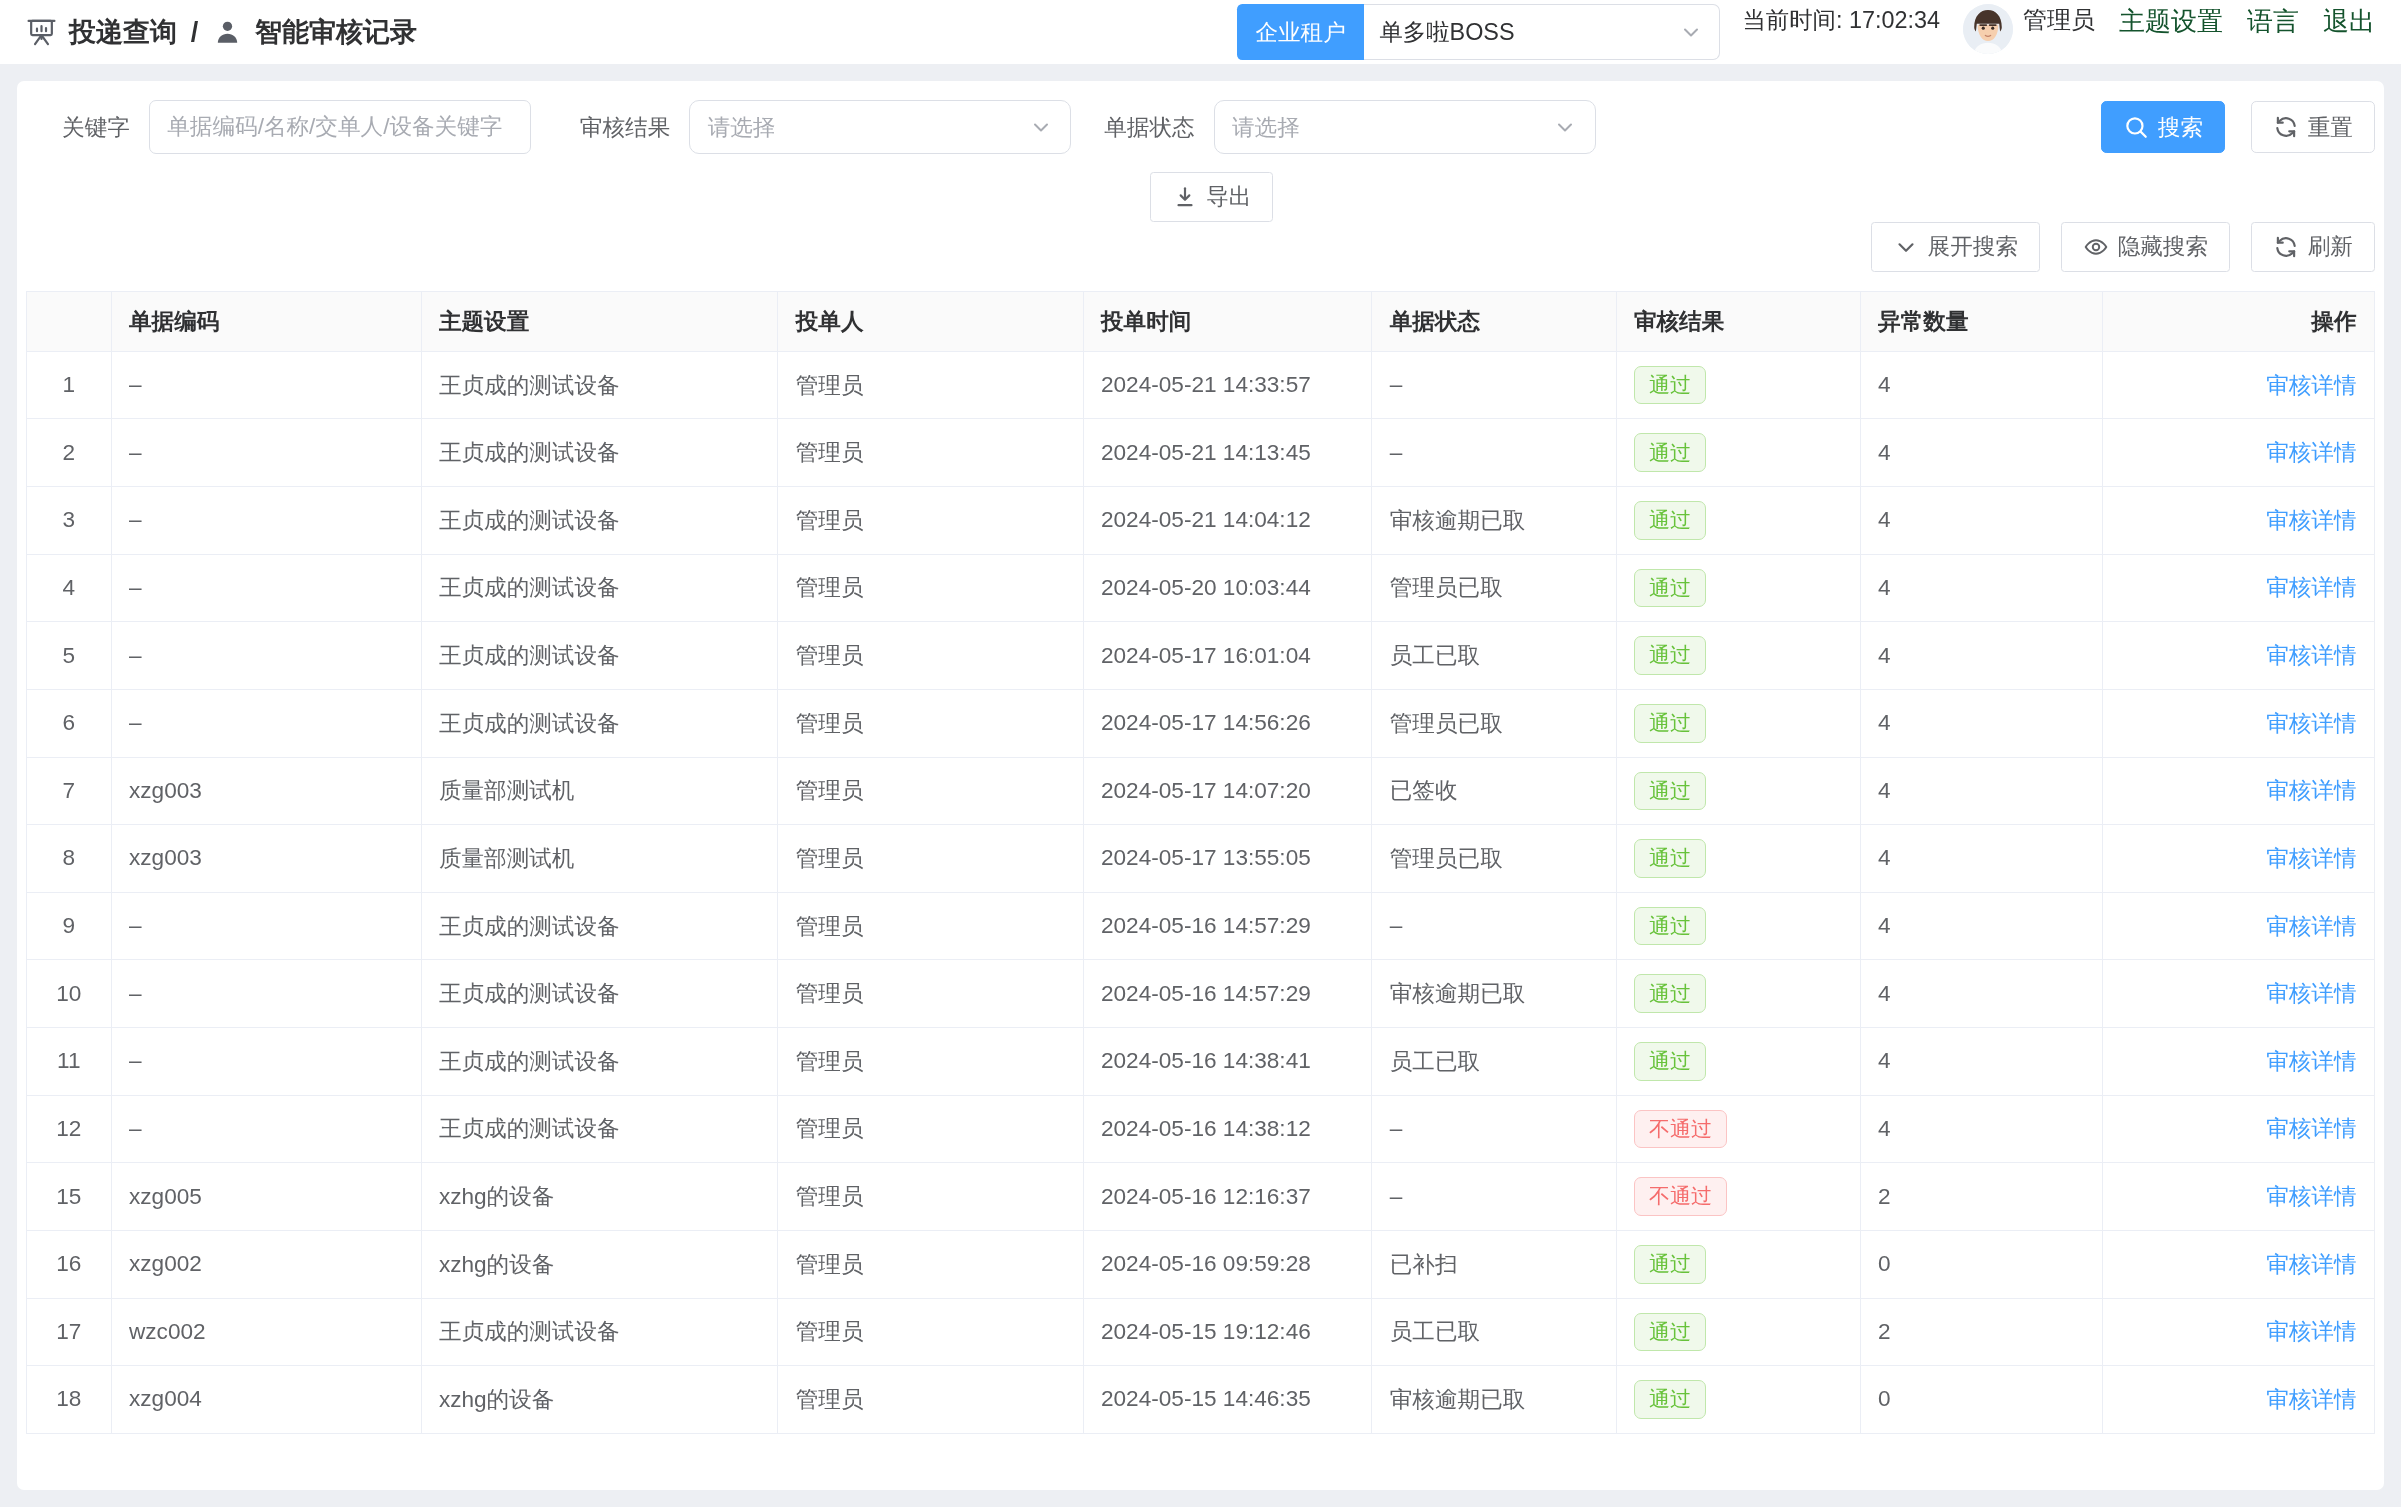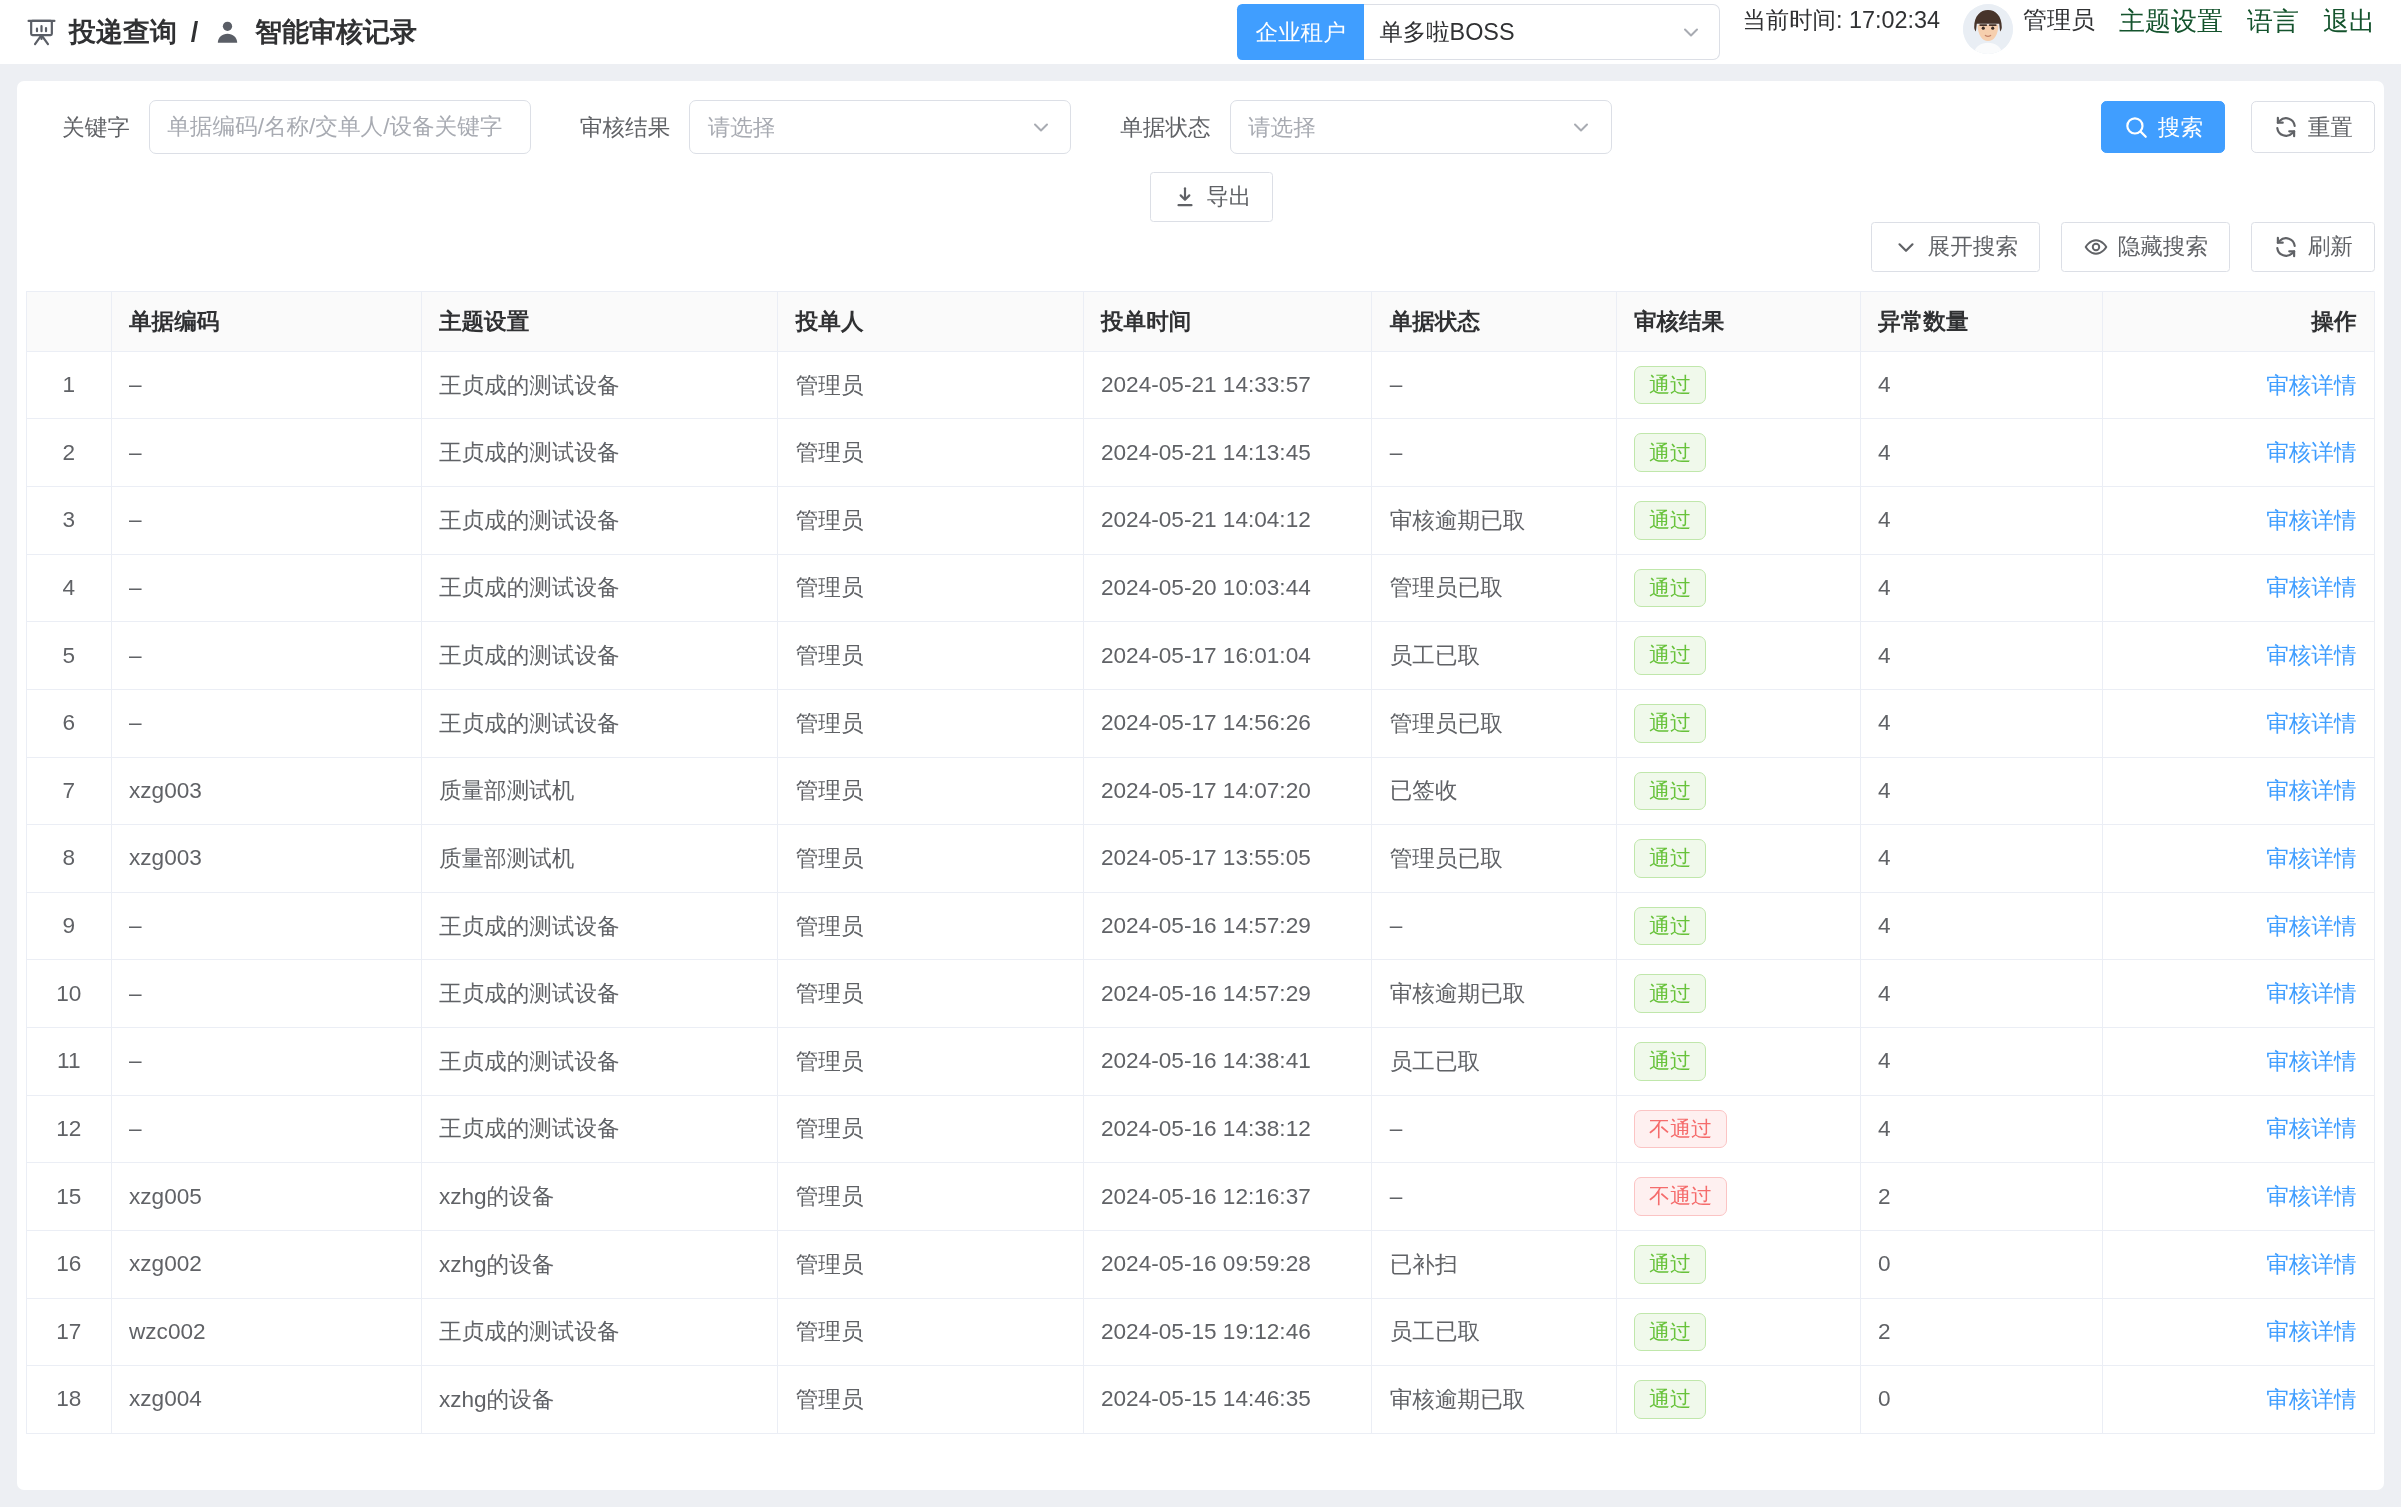--- a/index.html
+++ b/index.html
@@ -39,21 +39,21 @@
   .page { flex: 1; padding: 17.4px; overflow: hidden; }
   .card { background: #fff; border-radius: 7px; height: 100%; padding: 19px 8.7px 0; }
   .filters { display: flex; align-items: center; padding: 0 0 0 36px; }
   .f-label { font-size: 22.6px; color: #606266; margin-right: 19px; white-space: nowrap; }
   .f-input, .f-select {
     width: 382px; height: 54px; border: 1.7px solid #dcdfe6; border-radius: 7px;
     display: flex; align-items: center; padding: 0 17.4px; background: #fff; font-size: 22.6px;
   }
   .f-input input { border: none; outline: none; width: 100%; font-size: 22.6px; font-family: "Liberation Sans", sans-serif; color: #303133; background: transparent; }
   .f-input input::placeholder { color: #a8abb2; }
-  .f-select { margin-right: 49px; }
+  .f-select { margin-right: 33px; border-radius: 10px; }
   .f-select .ph { color: #a8abb2; }
   .f-select .chev { margin-left: auto; }
   .gap { width: 49px; flex: 0 0 auto; }
   .btn {
     display: inline-flex; align-items: center; justify-content: center; gap: 8.7px;
     height: 52px; padding: 0 21px; font-size: 22.6px; background: #fff;
     border: 1.7px solid #dcdfe6; border-radius: 5.2px; color: #606266; cursor: pointer; white-space: nowrap;
     font-family: "Liberation Sans", sans-serif;
   }
   .btn-primary { background: #409eff; border-color: #409eff; color: #fff; }

